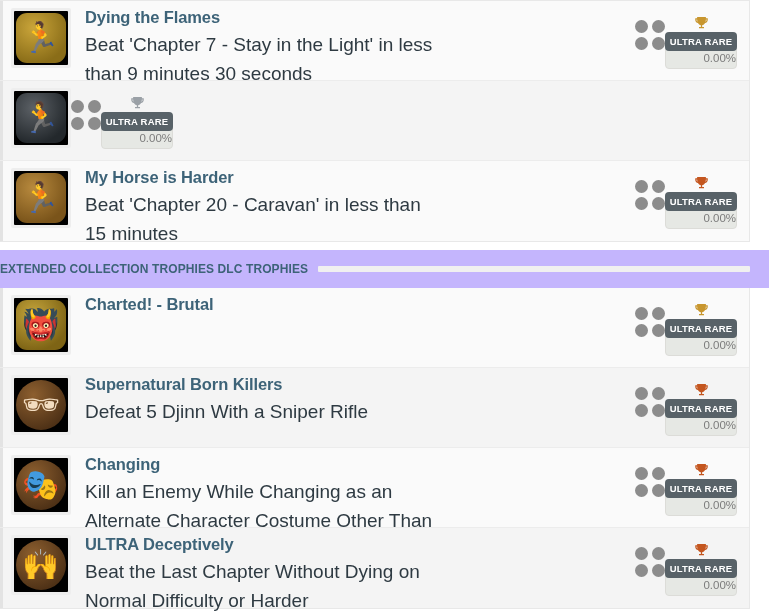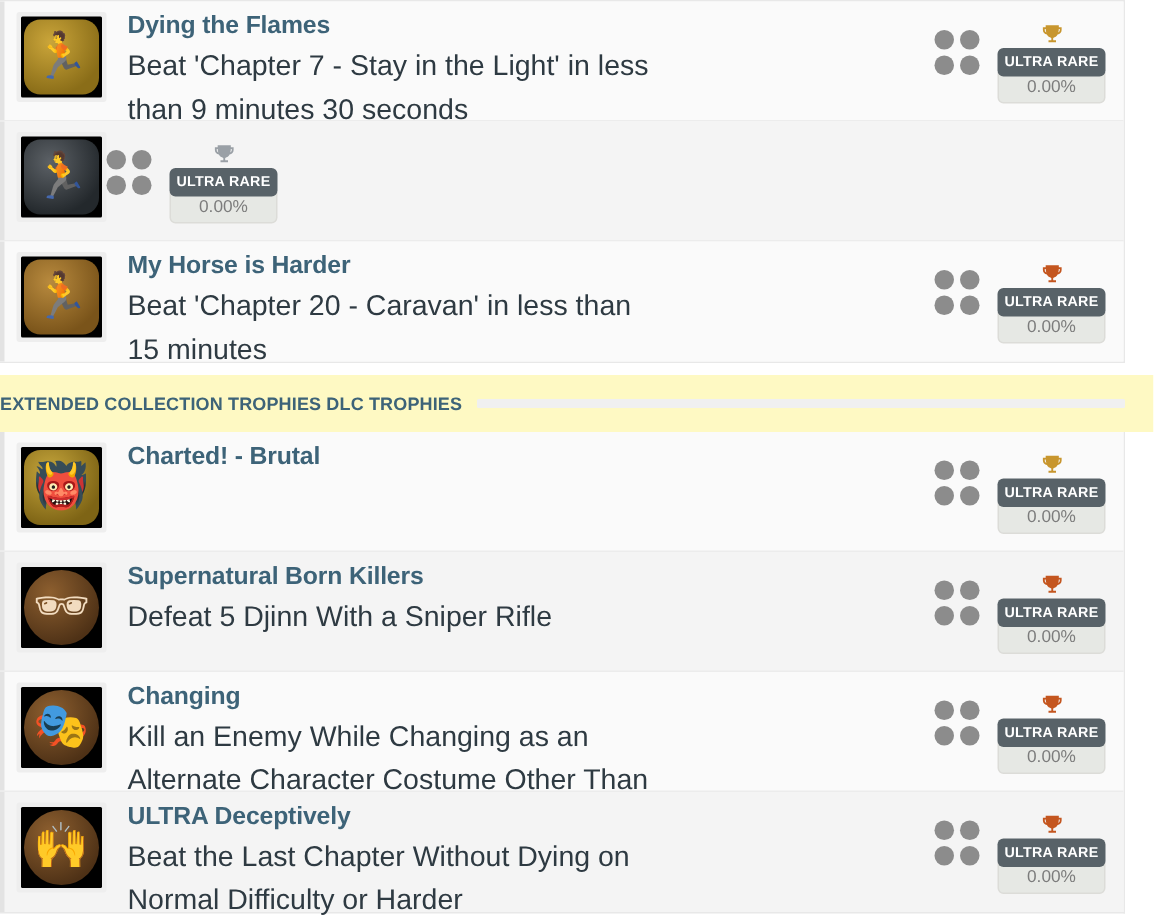--- a/index.html
+++ b/index.html
@@ -125,21 +125,20 @@
     max-width: 360px;
   }
 
   
   .meta-cell {
     flex: 0 0 auto;
     display: flex;
     align-items: flex-start;
     padding-top: 14px;
     padding-right: 12px;
-    gap: 12px;
   }
 
   .dots {
     width: 30px;
     height: 30px;
     display: grid;
     grid-template-columns: 13px 13px;
     grid-template-rows: 13px 13px;
     gap: 4px;
     margin-top: 5px;
@@ -177,30 +176,31 @@
   .rarity-pct {
     background: #e6e8e4;
     border: 1px solid #dcdcd8;
     color: #7c7c7c;
     font-size: 11.5px;
     padding: 3px 0 4px 0;
     margin-top: -3px;
     border-radius: 0 0 4px 4px;
     position: relative;
     z-index: 1;
+    text-align: right;
   }
 
   
   .section-divider {
     display: flex;
     align-items: center;
     gap: 10px;
     height: 38px;
     padding: 0 19px 0 0;
-    background: #fef9c3;
+    background: #c4b5fd;
   }
   .section-title {
     color: #3d6378;
     font-size: 12px;
     font-weight: bold;
     letter-spacing: 0.1px;
     white-space: nowrap;
   }
   .section-rule {
     flex: 1 1 auto;

